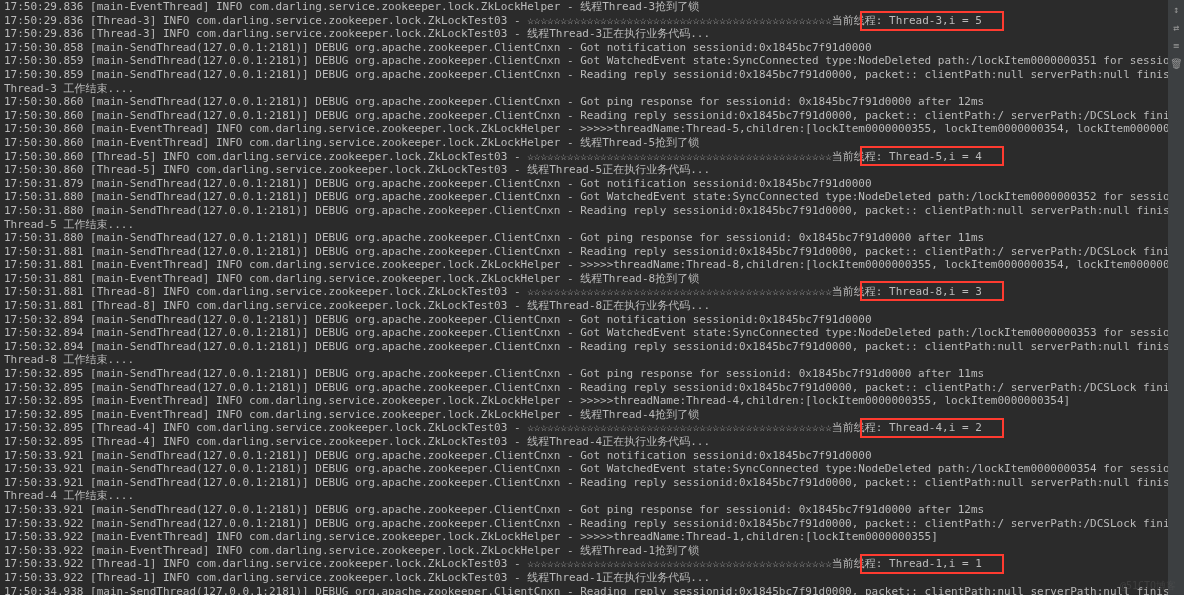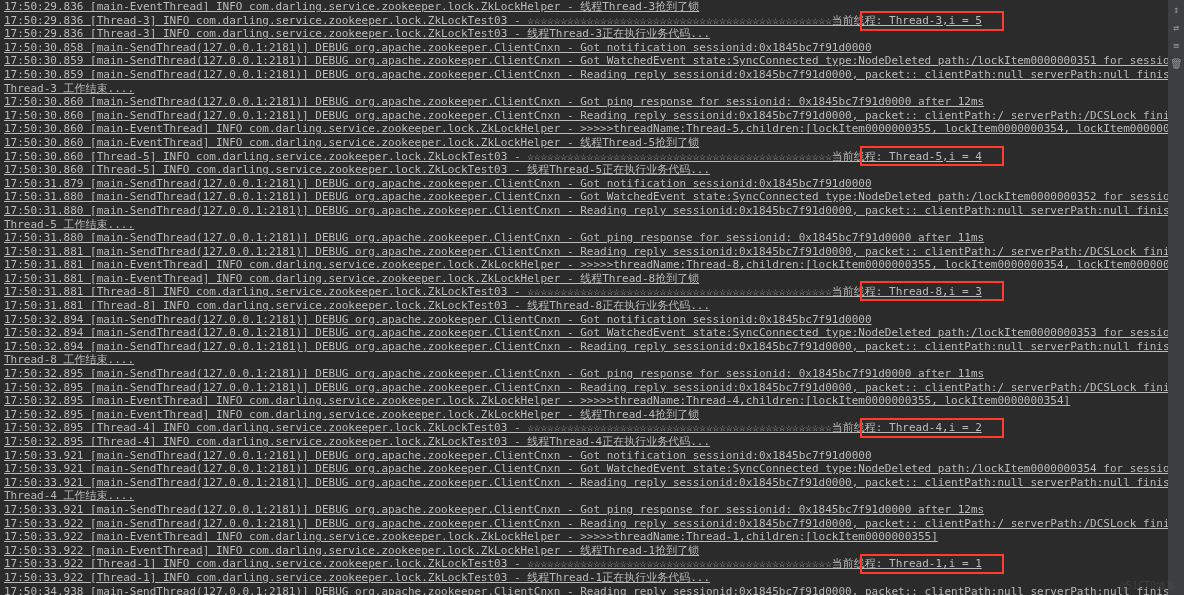--- a/index.html
+++ b/index.html
@@ -18,21 +18,20 @@
   .log-area {
     white-space: pre;
     padding: 0 4px;
     overflow: hidden;
   }
   .line {
     display: block;
     white-space: pre;
     overflow: hidden;
     text-overflow: clip;
-    text-decoration: underline;
   }
   .hl {
     position: absolute;
     border: 2px solid #ff3b30;
     background: transparent;
     pointer-events: none;
   }
   .sidebar {
     position: absolute;
     right: 0;

